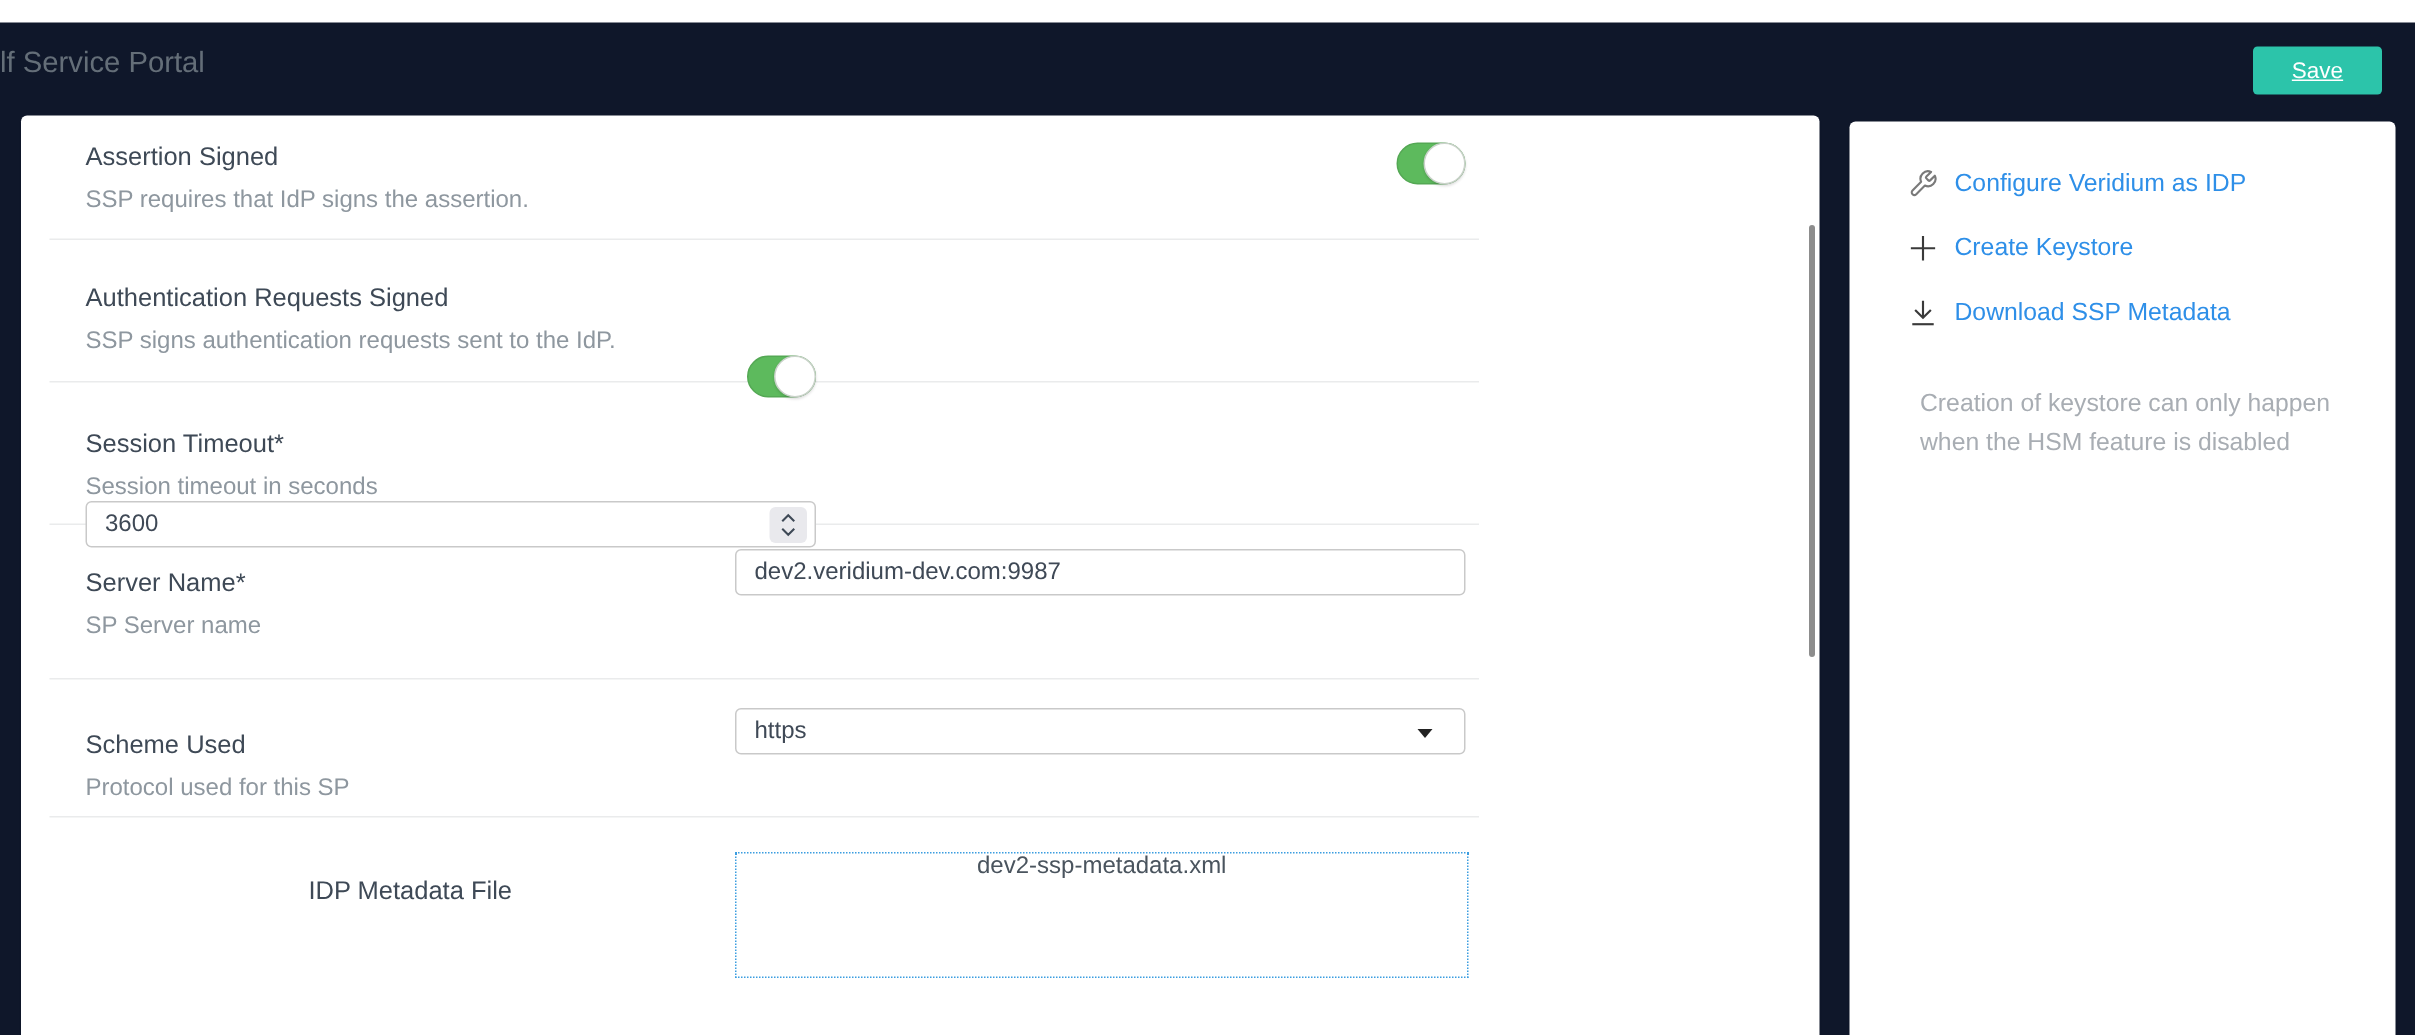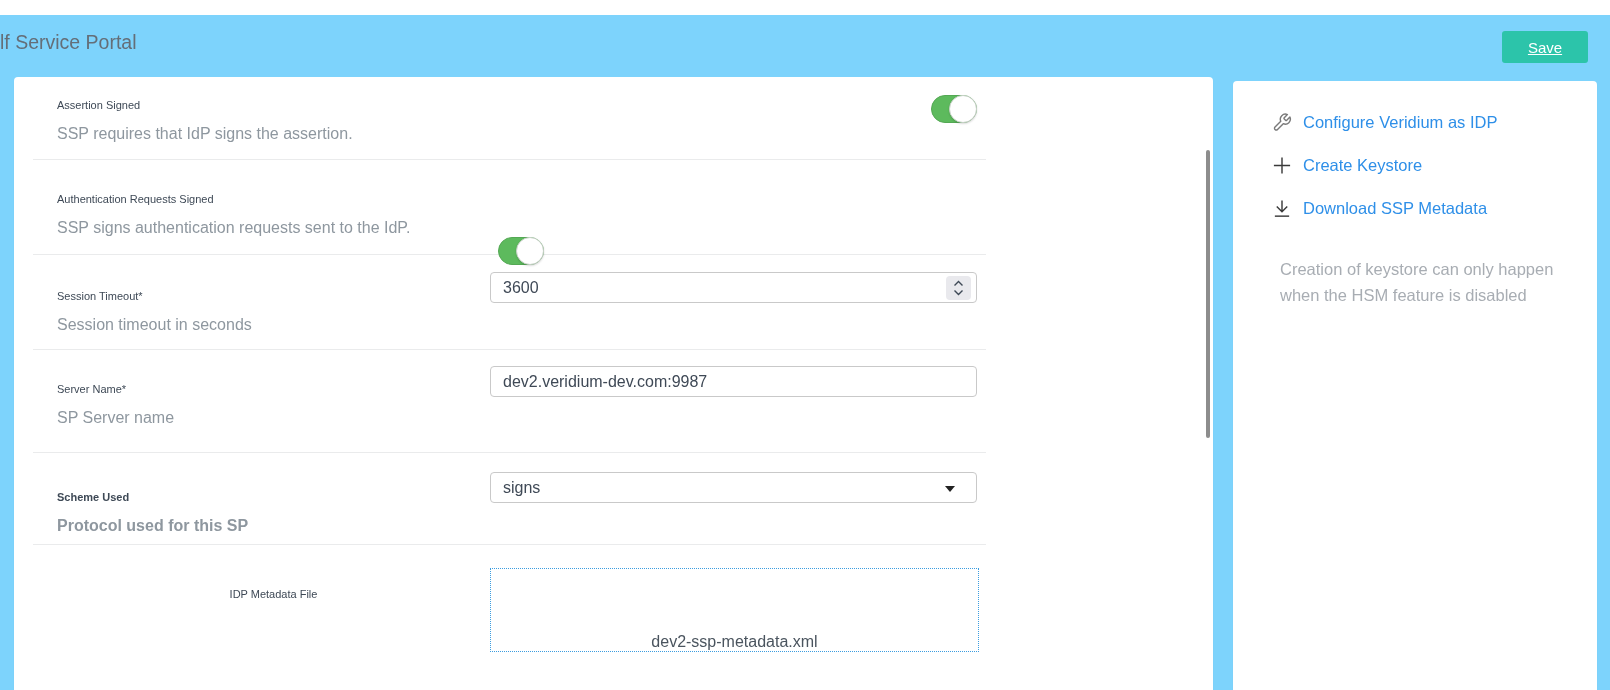--- a/index.html
+++ b/index.html
@@ -1,59 +1,59 @@
 <!DOCTYPE html>
 <html><head>
 <meta charset="utf-8">
 <style>
   * { margin:0; padding:0; box-sizing:border-box; }
   html,body { background:#e9e9ea; }
   body { font-family:"Liberation Sans","DejaVu Sans",sans-serif; }
-  .page { position:relative; width:1610px; height:690px; background:#7dd3fc; overflow:hidden; }
+  .page { position:relative; width:1610px; height:690px; background:#0f172a; overflow:hidden; }
   .top-strip { position:absolute; left:0; top:0; width:100%; height:15px; background:#ffffff; }
   .page-title { position:absolute; left:0; top:31px; font-size:19.5px; color:#646e78; white-space:nowrap; }
   .save-btn { position:absolute; left:1502px; top:31px; width:86px; height:32px; background:#2cc4aa;
               color:#ffffff; font-size:15px; border:none; border-radius:3px; cursor:pointer;
               display:flex; align-items:center; justify-content:center; font-family:inherit;text-decoration:underline; }
   .card { position:absolute; left:14px; top:77px; width:1199px; height:700px; background:#ffffff;
           border-radius:4px; box-shadow:0 1px 2px rgba(0,0,0,0.04); }
   .v-scrollbar { position:absolute; left:1206px; top:150px; width:4px; height:288px; background:#8d8d8d; border-radius:2px; }
   .rows { margin-left:19px; width:953px; }
   .row { display:flex; align-items:flex-start; padding-left:24px; border-bottom:1px solid #eaebec; position:relative; }
   .row:last-child { border-bottom:none; }
   .r1 { height:83px;  padding-top:18px; }
   .r2 { height:95px;  padding-top:29px;flex-direction:column; }
-  .r3 { height:95px;  padding-top:17px; }
+  .r3 { height:95px;  padding-top:17px;flex-direction:column; }
   .r4 { height:103px; padding-top:16px; }
   .r5 { height:92px;  padding-top:19px; }
   .r6 { height:220px; padding-top:23px; flex-wrap:wrap; }
   .label-col { width:433px; }
   .r3 .label-col { padding-top:14px; }
   .r4 .label-col { padding-top:13px; }
-  .r5 .label-col { padding-top:15px;font-weight:bold; }
+  .r5 .label-col { padding-top:15px; }
   .r6 .label-col { padding-top:16px;text-align:center; }
-  .setting-label { font-size:11px; color:#3e4956; line-height:20px; }
+  .setting-label { font-size:17px; color:#3e4956; line-height:20px; }
   .setting-desc  { font-size:16px; color:#8e979f; line-height:19px; margin-top:9px; }
   .control-col { width:487px; position:relative; }
   .toggle-col { display:flex; justify-content:flex-end; }
   .toggle { width:46px; height:28px; border-radius:14px; background:#5dba5d; border:1px solid #54a854;
             position:relative; cursor:pointer; }
   .toggle .knob { position:absolute; right:-1px; top:-1px; width:28px; height:28px; border-radius:50%;
                   background:#ffffff; border:1px solid #c9d2c9; box-shadow:0 1px 2px rgba(0,0,0,0.15); }
   .text-input { width:487px; height:31px; border:1px solid #c9c9c9; border-radius:4px; padding:0 34px 0 12px;
                 font-size:16px; color:#3f4956; font-family:inherit; background:#ffffff; outline:none; }
   .spinner { position:absolute; right:6px; top:4px; width:25px; height:24px; background:#e9e9ed; border-radius:4px;
              display:flex; flex-direction:column; align-items:center; justify-content:center; cursor:pointer; }
   .spinner svg { display:block; }
   .select-box { width:487px; height:31px; border:1px solid #c9c9c9; border-radius:4px; padding:0 12px;
                 font-size:16px; color:#3f4956; background:#ffffff; display:flex; align-items:center; cursor:pointer;
                 position:relative; }
   .select-caret { position:absolute; right:21px; top:13px; width:0; height:0;
                   border-left:5.5px solid transparent; border-right:5.5px solid transparent; border-top:6px solid #222222; }
-  .dropzone { width:489px; height:84px; border:1px dotted #3b9de0; display:flex; align-items:flex-end; justify-content:center;
+  .dropzone { width:489px; height:84px; border:1px dotted #3b9de0; display:flex; align-items:flex-start; justify-content:center;
               font-size:16px; color:#4a545e; cursor:pointer; background:#ffffff; }
   .sidebar { position:absolute; left:1233px; top:81px; width:364px; height:700px; background:#ffffff;
              border-radius:4px; box-shadow:0 1px 2px rgba(0,0,0,0.04); padding:20px 0 0 39px; }
   .side-link { display:flex; align-items:center; height:43px; cursor:pointer; }
   .side-link .icon { width:20px; height:22px; margin-right:11px; display:flex; align-items:center; justify-content:center; }
   .side-link .link-text { font-size:16.5px; color:#2e8fe8; }
   .side-note { margin:26px 40px 0 8px; font-size:16.5px; color:#a8adb3; line-height:26px; width:278px; }
 </style>
 </head>
 <body>
@@ -119,21 +119,21 @@
         </div>
       </div>
 
       <div class="row r5">
         <div class="label-col">
           <div class="setting-label">Scheme Used</div>
           <div class="setting-desc">Protocol used for this SP</div>
         </div>
         <div class="control-col">
           <div class="select-box">
-            <span>signs</span>
+            <span>https</span>
             <span class="select-caret"></span>
           </div>
         </div>
       </div>
 
       <div class="row r6">
         <div class="label-col">
           <div class="setting-label">IDP Metadata File</div>
         </div>
         <div class="control-col">

